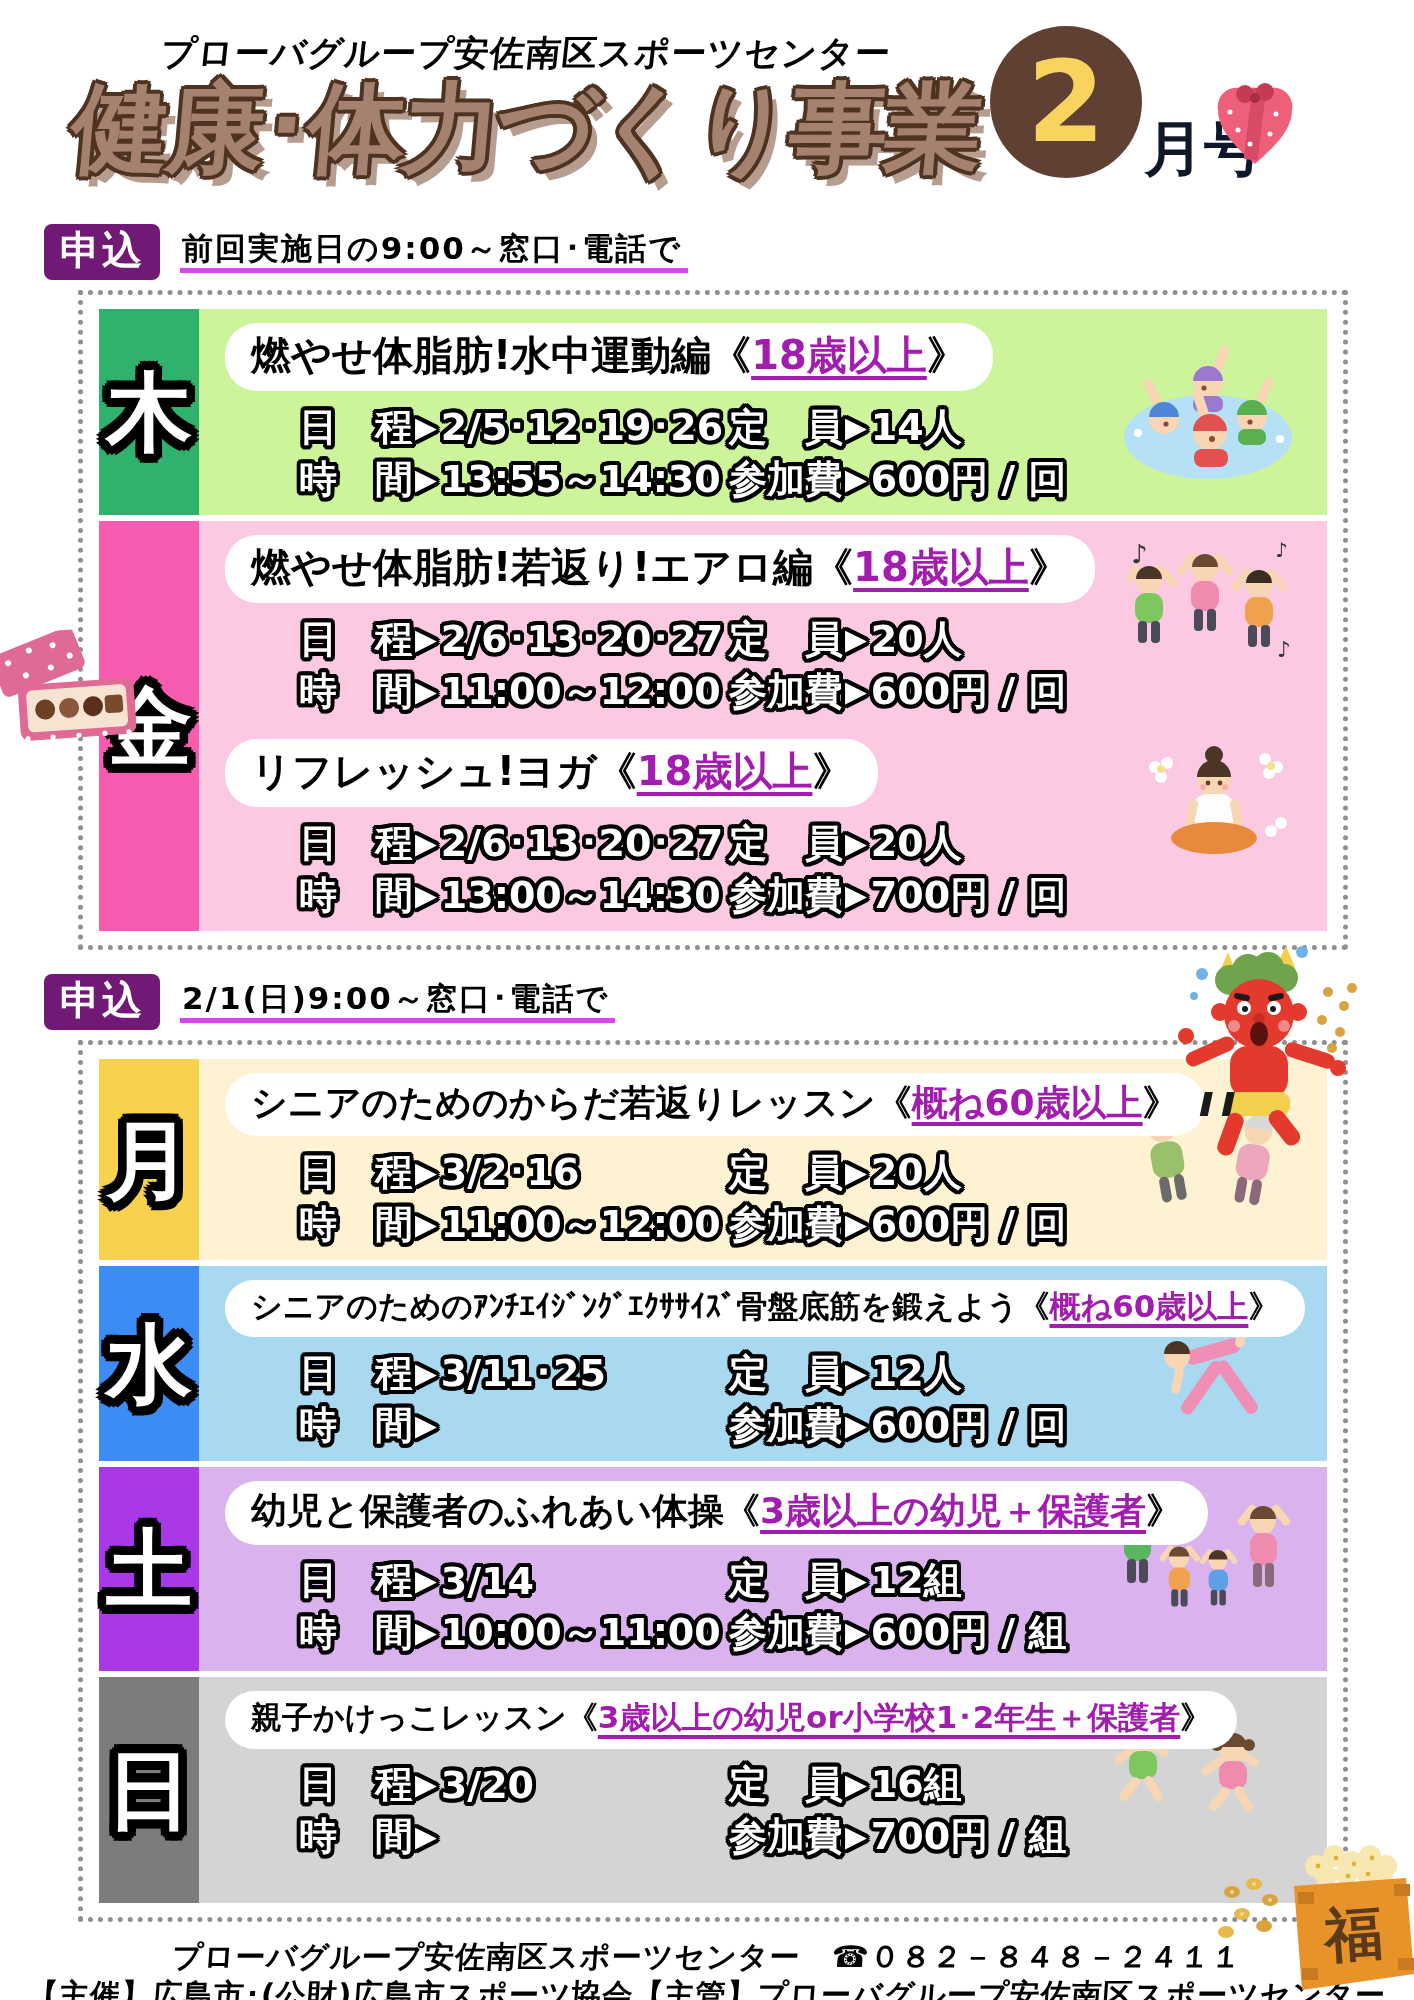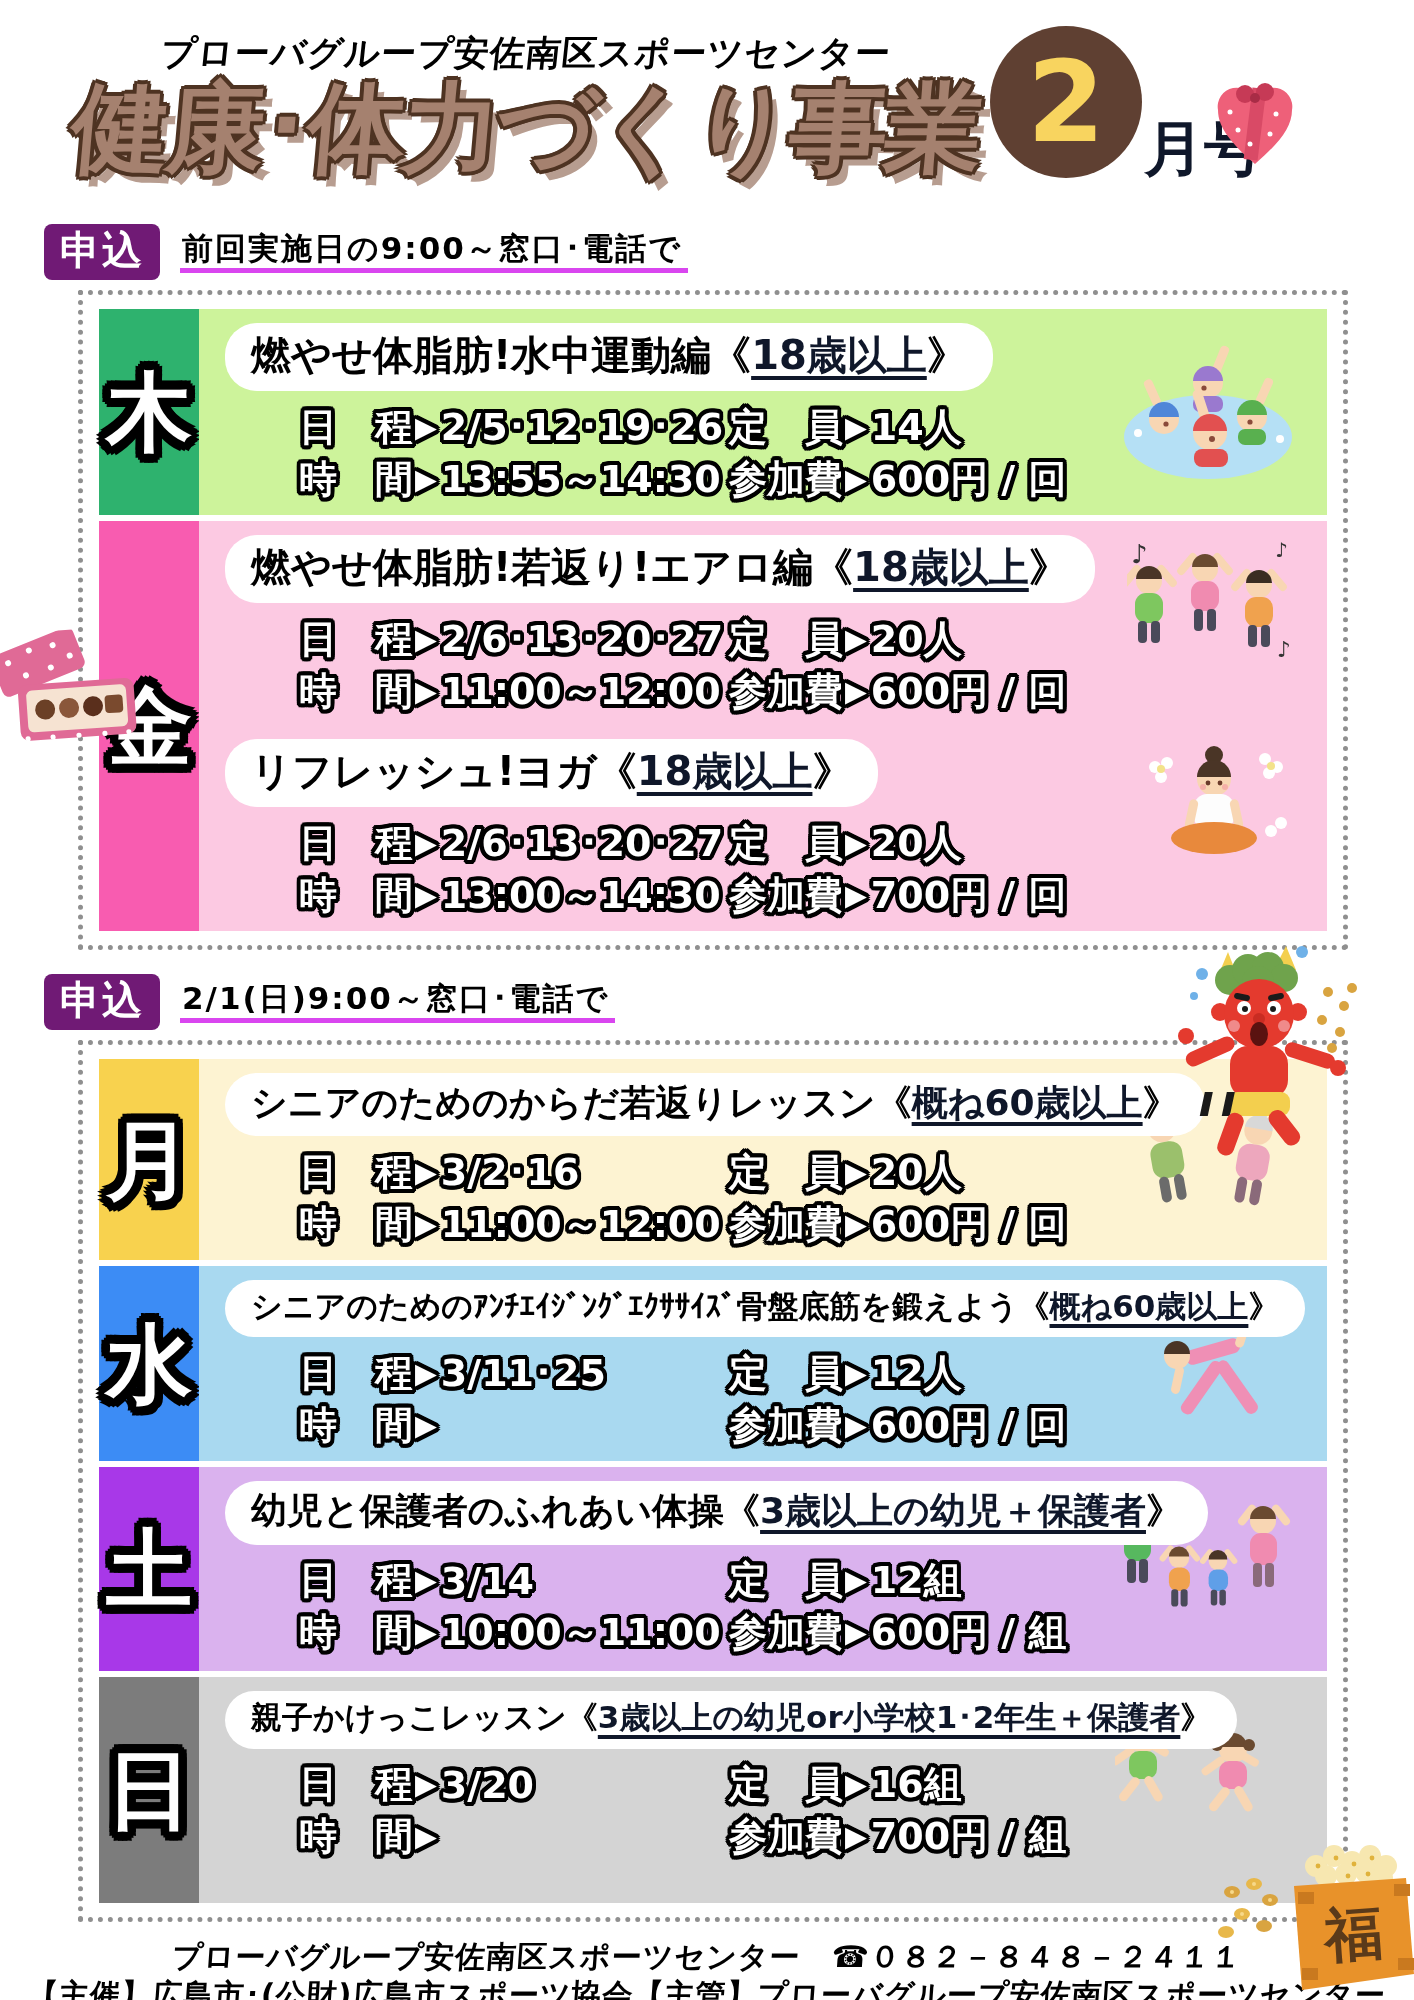--- a/index.html
+++ b/index.html
@@ -70,21 +70,21 @@
   .content { flex:1; background:var(--bg); padding:14px 14px 10px 26px; position:relative; }
   .cblock { position:relative; }
   .cblock + .cblock { margin-top:22px; }
   .pill {
     display:inline-block; background:#fff; border-radius:32px;
     padding:8px 26px 12px; font-size:40px; font-weight:900; color:#000;
     position:relative; z-index:2; letter-spacing:0; line-height:1.2; white-space:nowrap;
   }
   .pill-md { font-size:36px; }
   .pill-sm { font-size:31px; }
-  .red { color:#0f172a; text-decoration:underline; text-decoration-thickness:4px; text-underline-offset:7px; }
+  .red { color:#a21caf; text-decoration:underline; text-decoration-thickness:4px; text-underline-offset:7px; }
   .details { margin:10px 0 0 74px; display:grid; grid-template-columns:430px auto; position:relative; z-index:2; }
   .dcell { font-size:38px; height:52px; display:flex; align-items:center; white-space:nowrap; }
   .dl { display:inline-block; min-width:3.05em; }
   .arr { font-size:0.75em; margin:0 4px 0 0; }
   .illus { position:absolute; z-index:1; }
   
   .footer { text-align:center; margin-top:16px; position:relative; z-index:4; }
   .footer div { font-size:30px; letter-spacing:1px; transform:skewX(-4deg); line-height:1.25; }
   
   .choco { position:absolute; left:-8px; top:630px; z-index:6; transform:rotate(-4deg); }

